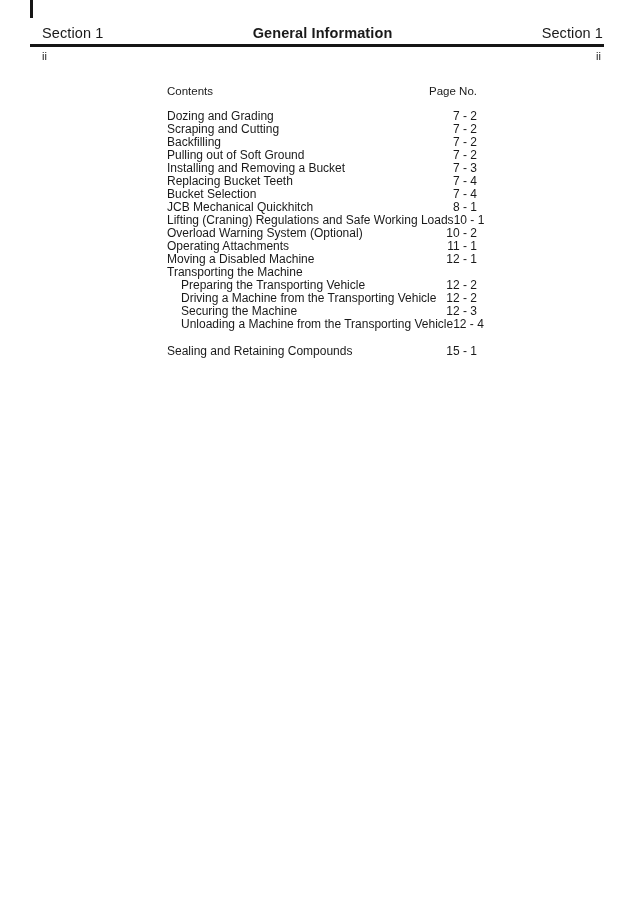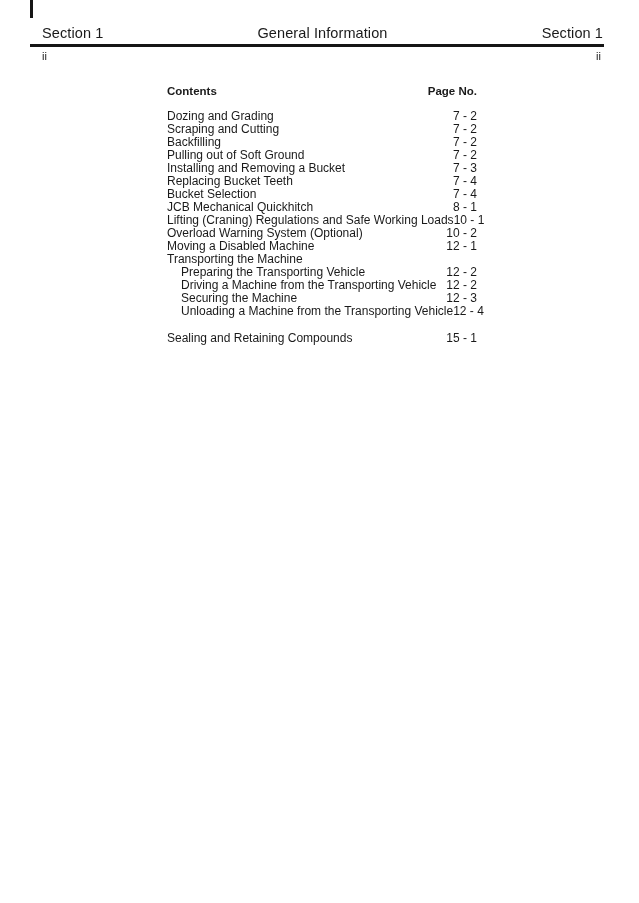--- a/index.html
+++ b/index.html
@@ -23,21 +23,21 @@
     background: #161616;
   }
   .page-header {
     position: absolute;
     left: 42px; right: 36px; top: 25px;
     display: flex; align-items: baseline;
     font-size: 14.5px;
     letter-spacing: 0.1px;
   }
   .page-header .hdr-left  { flex: 1; text-align: left; }
-  .page-header .hdr-title { flex: 0 0 auto; text-align: center; font-weight: normal; }
+  .page-header .hdr-title { flex: 0 0 auto; text-align: center; font-weight: bold; }
   .page-header .hdr-right { flex: 1; text-align: right; }
   .header-rule {
     position: absolute;
     left: 30px; right: 35px; top: 44px;
     height: 3px;
     background: #161616;
   }
   .subheader {
     position: absolute;
     left: 42px; right: 38px; top: 50px;
@@ -45,21 +45,21 @@
     font-size: 11px;
     text-align: right;
   }
   .toc {
     position: absolute;
     left: 167px; top: 85px;
     width: 310px;
   }
   .toc-head {
     display: flex; justify-content: space-between;
-    font-weight: bold;
+    font-weight: normal;
     font-size: 11.5px;
     line-height: 13px;
     margin-bottom: 12px;
     gap: 24px;
   }
   .toc-rows {
     font-size: 12px;
     line-height: 13px;
   }
   .toc-row { display: flex; justify-content: space-between; }
@@ -149,20 +149,24 @@
     <div class="toc-row">
       <span class="toc-label">Lifting (Craning) Regulations and Safe Working Loads</span>
       <span class="toc-page">10 - 1</span>
     </div>
 
     <div class="toc-row">
       <span class="toc-label">Overload Warning System (Optional)</span>
       <span class="toc-page">10 - 2</span>
     </div>
 
+    <div class="toc-row">
+      <span class="toc-label">Operating Attachments</span>
+      <span class="toc-page">11 - 1</span>
+    </div>
 
     <div class="toc-row">
       <span class="toc-label">Moving a Disabled Machine</span>
       <span class="toc-page">12 - 1</span>
     </div>
 
     <div class="toc-row">
       <span class="toc-label">Transporting the Machine</span>
       <span class="toc-page"></span>
     </div>

